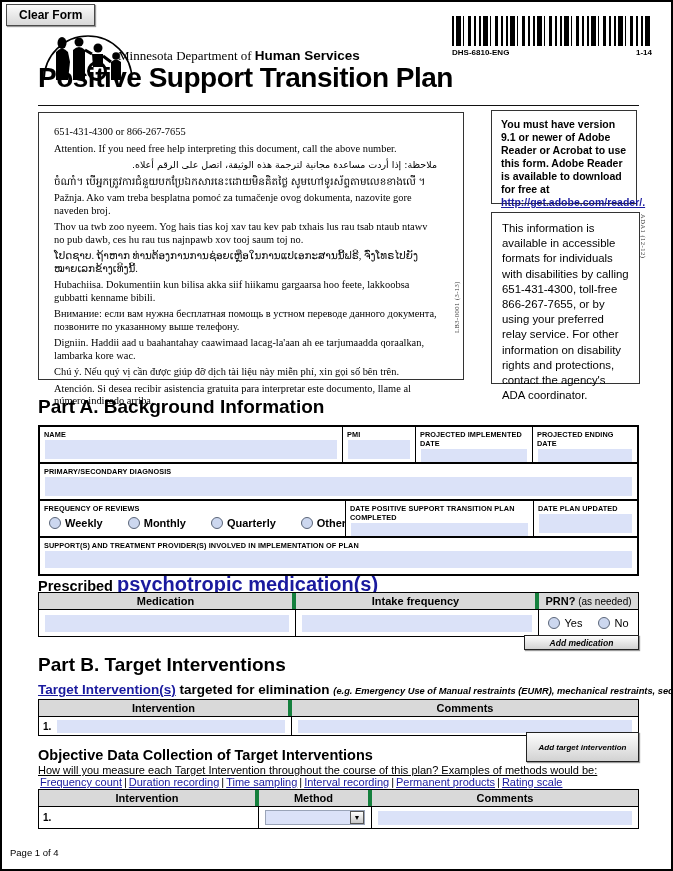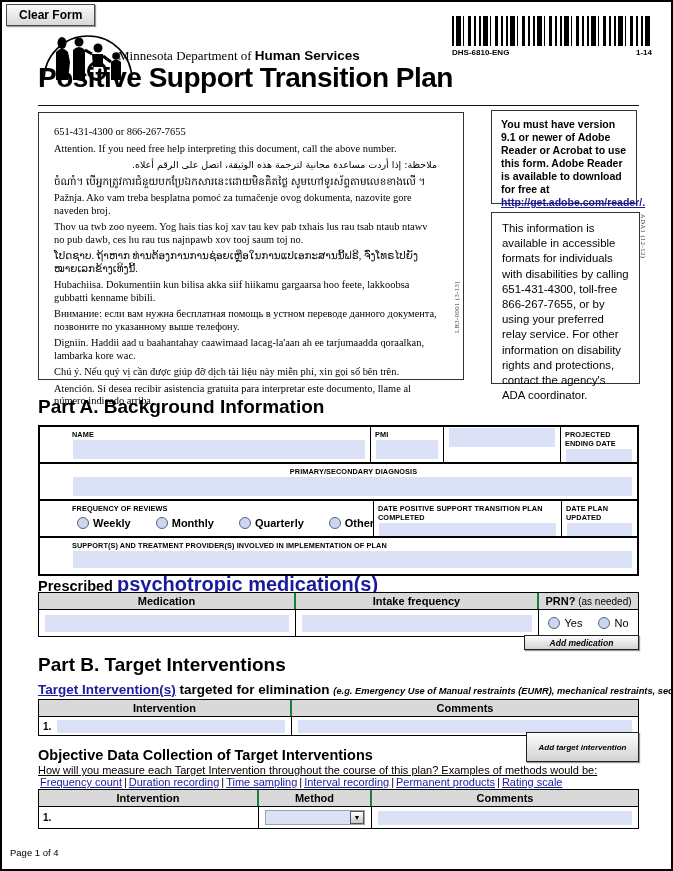--- a/index.html
+++ b/index.html
@@ -45,35 +45,35 @@
   .ada-box { position:absolute; left:489px; top:210px; width:149px; height:172px;
     border:1px solid #333; padding:8px 8px 0 10px;
     font:11.4px/15.2px "Liberation Sans", sans-serif; }
   .ada-code { position:absolute; left:638px; top:212px; }
 
   
   .part-heading { position:absolute; left:36px; font-size:19px; font-weight:bold; }
 
   
   .ftable { position:absolute; left:36px; width:601px; border:2px solid #000; }
-  .frow { display:grid; border-bottom:2px solid #000;padding-left:28px; }
+  .frow { display:grid; border-bottom:2px solid #000; }
   .frow:last-child { border-bottom:none; }
   .fcell { border-right:1px solid #000; position:relative; overflow:hidden; }
   .fcell:last-child { border-right:none; }
   .flabel { font:bold 7.3px "Liberation Sans", sans-serif; padding:3px 2px 0 4px; letter-spacing:0.1px; }
   .finput { background:#dbe2f8; height:19px; margin:1px 5px 4px 5px; }
   .radio { width:12px; height:12px; border-radius:50%; border:1px solid #5a6578;
     background:#ccd7ef; display:inline-block; flex:none; cursor:pointer; }
   .ropt { display:inline-flex; align-items:center; gap:4px; font:bold 11px "Liberation Sans", sans-serif; }
 
   
   .htable { position:absolute; left:36px; width:601px; border:1.5px solid #000; }
   .hrow { display:grid; background:#d9d9d9; border-bottom:1.5px solid #000; }
   .hcell { font:bold 11px "Liberation Sans", sans-serif; text-align:center; padding:2px 0;
-    border-right:2px solid #15803d; }
+    border-right:4px solid #15803d; }
   .hcell:last-child { border-right:none; }
   .hcell .small { font-weight:normal; font-size:10px; }
   .drow { display:grid; align-items:center; }
   .dcell { border-right:1px solid #000; height:100%; display:flex; align-items:center; }
   .dcell:last-child { border-right:none; }
   .dinput { background:#dbe2f8; height:17px; flex:1; margin:0 6px; }
   .rownum { font:bold 10px "Liberation Sans", sans-serif; padding-left:4px; }
 
   .pdf-btn { position:absolute; font:bold italic 8.5px "Liberation Sans", sans-serif;
     background:linear-gradient(#fdfdfd,#d2d2d2); border:1px solid #222;
@@ -160,28 +160,29 @@
     <div class="frow" style="grid-template-columns:303px 73px 117px 1fr; height:37px;">
       <div class="fcell">
         <div class="flabel">NAME</div>
         <div class="finput"></div>
       </div>
       <div class="fcell">
         <div class="flabel">PMI</div>
         <div class="finput"></div>
       </div>
       <div class="fcell">
+        <div class="flabel">PROJECTED IMPLEMENTED DATE</div>
         <div class="finput"></div>
       </div>
       <div class="fcell">
         <div class="flabel">PROJECTED ENDING DATE</div>
         <div class="finput"></div>
       </div>
     </div>
-    <div class="frow" style="grid-template-columns:1fr; height:37px;text-align:center;">
+    <div class="frow" style="grid-template-columns:1fr; height:37px;">
       <div class="fcell">
         <div class="flabel">PRIMARY/SECONDARY DIAGNOSIS</div>
         <div class="finput"></div>
       </div>
     </div>
     <div class="frow" style="grid-template-columns:306px 188px 1fr; height:37px;">
       <div class="fcell">
         <div class="flabel">FREQUENCY OF REVIEWS</div>
         <div style="display:flex; gap:25px; padding:4px 0 0 9px;">
           <span class="ropt">

